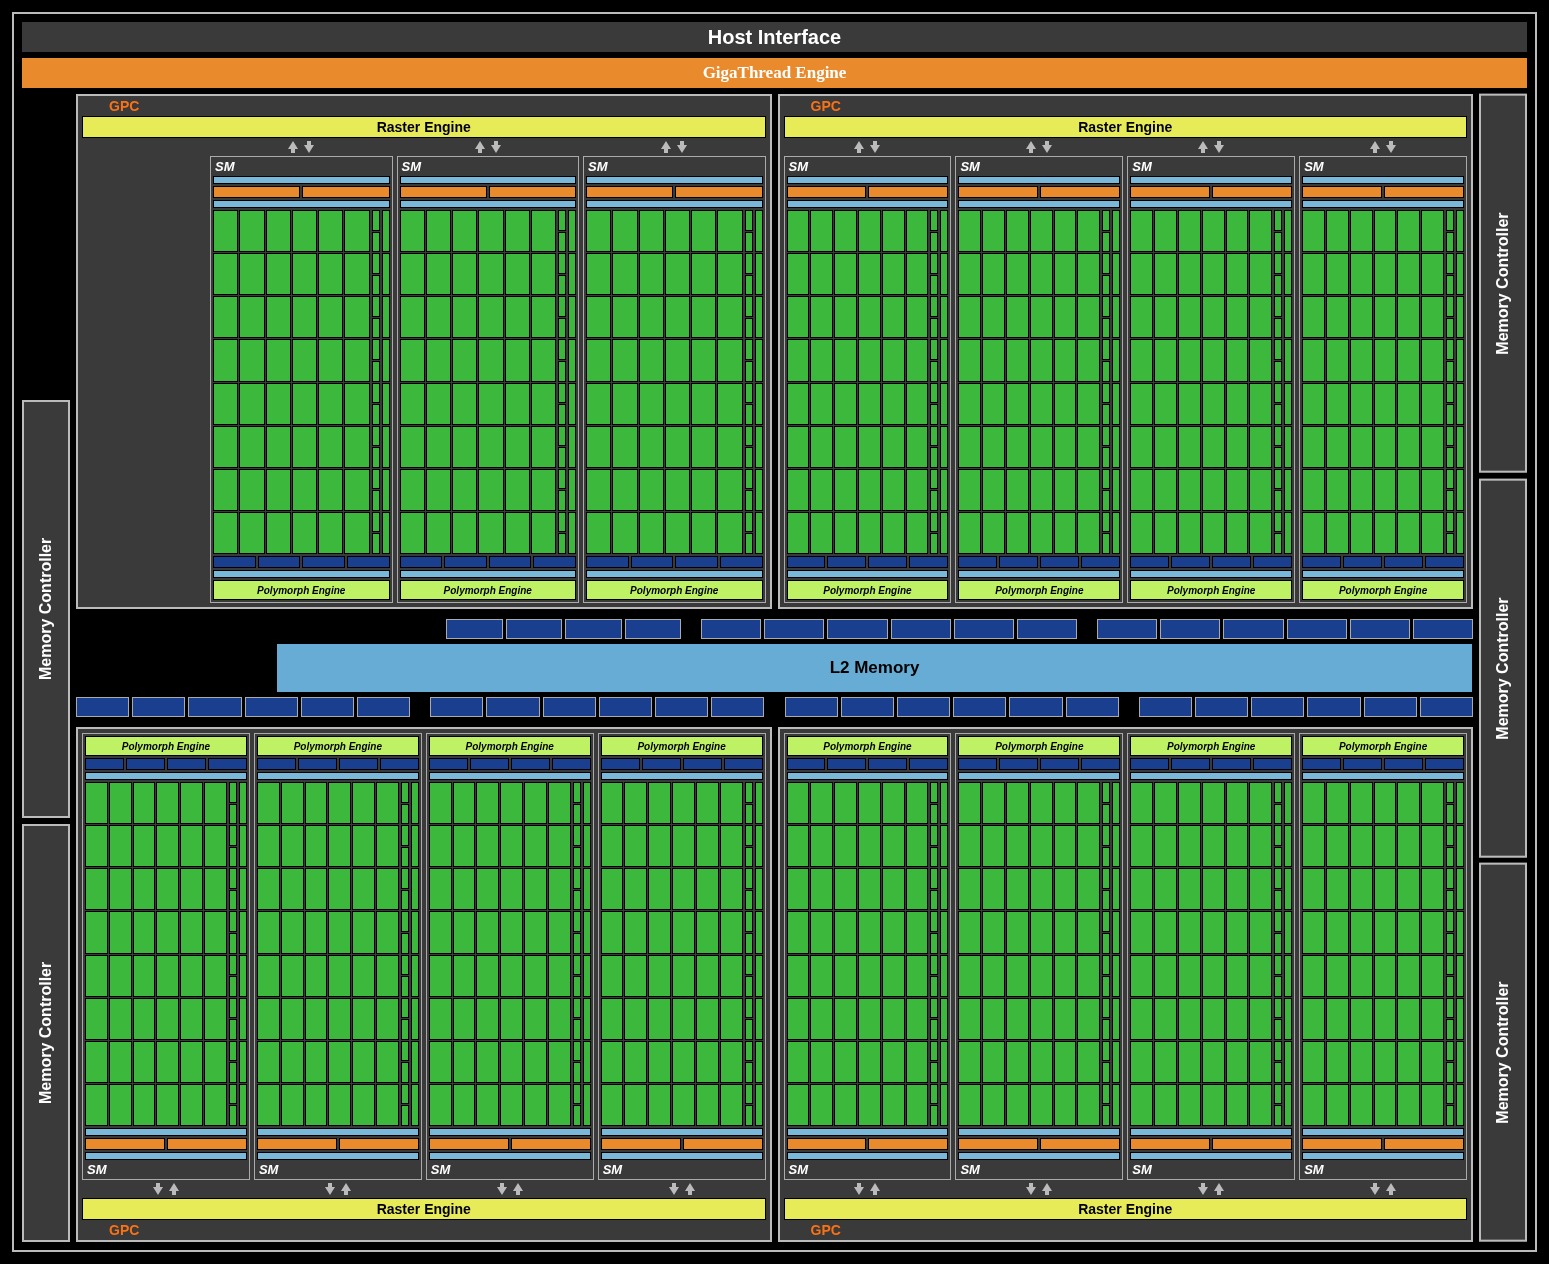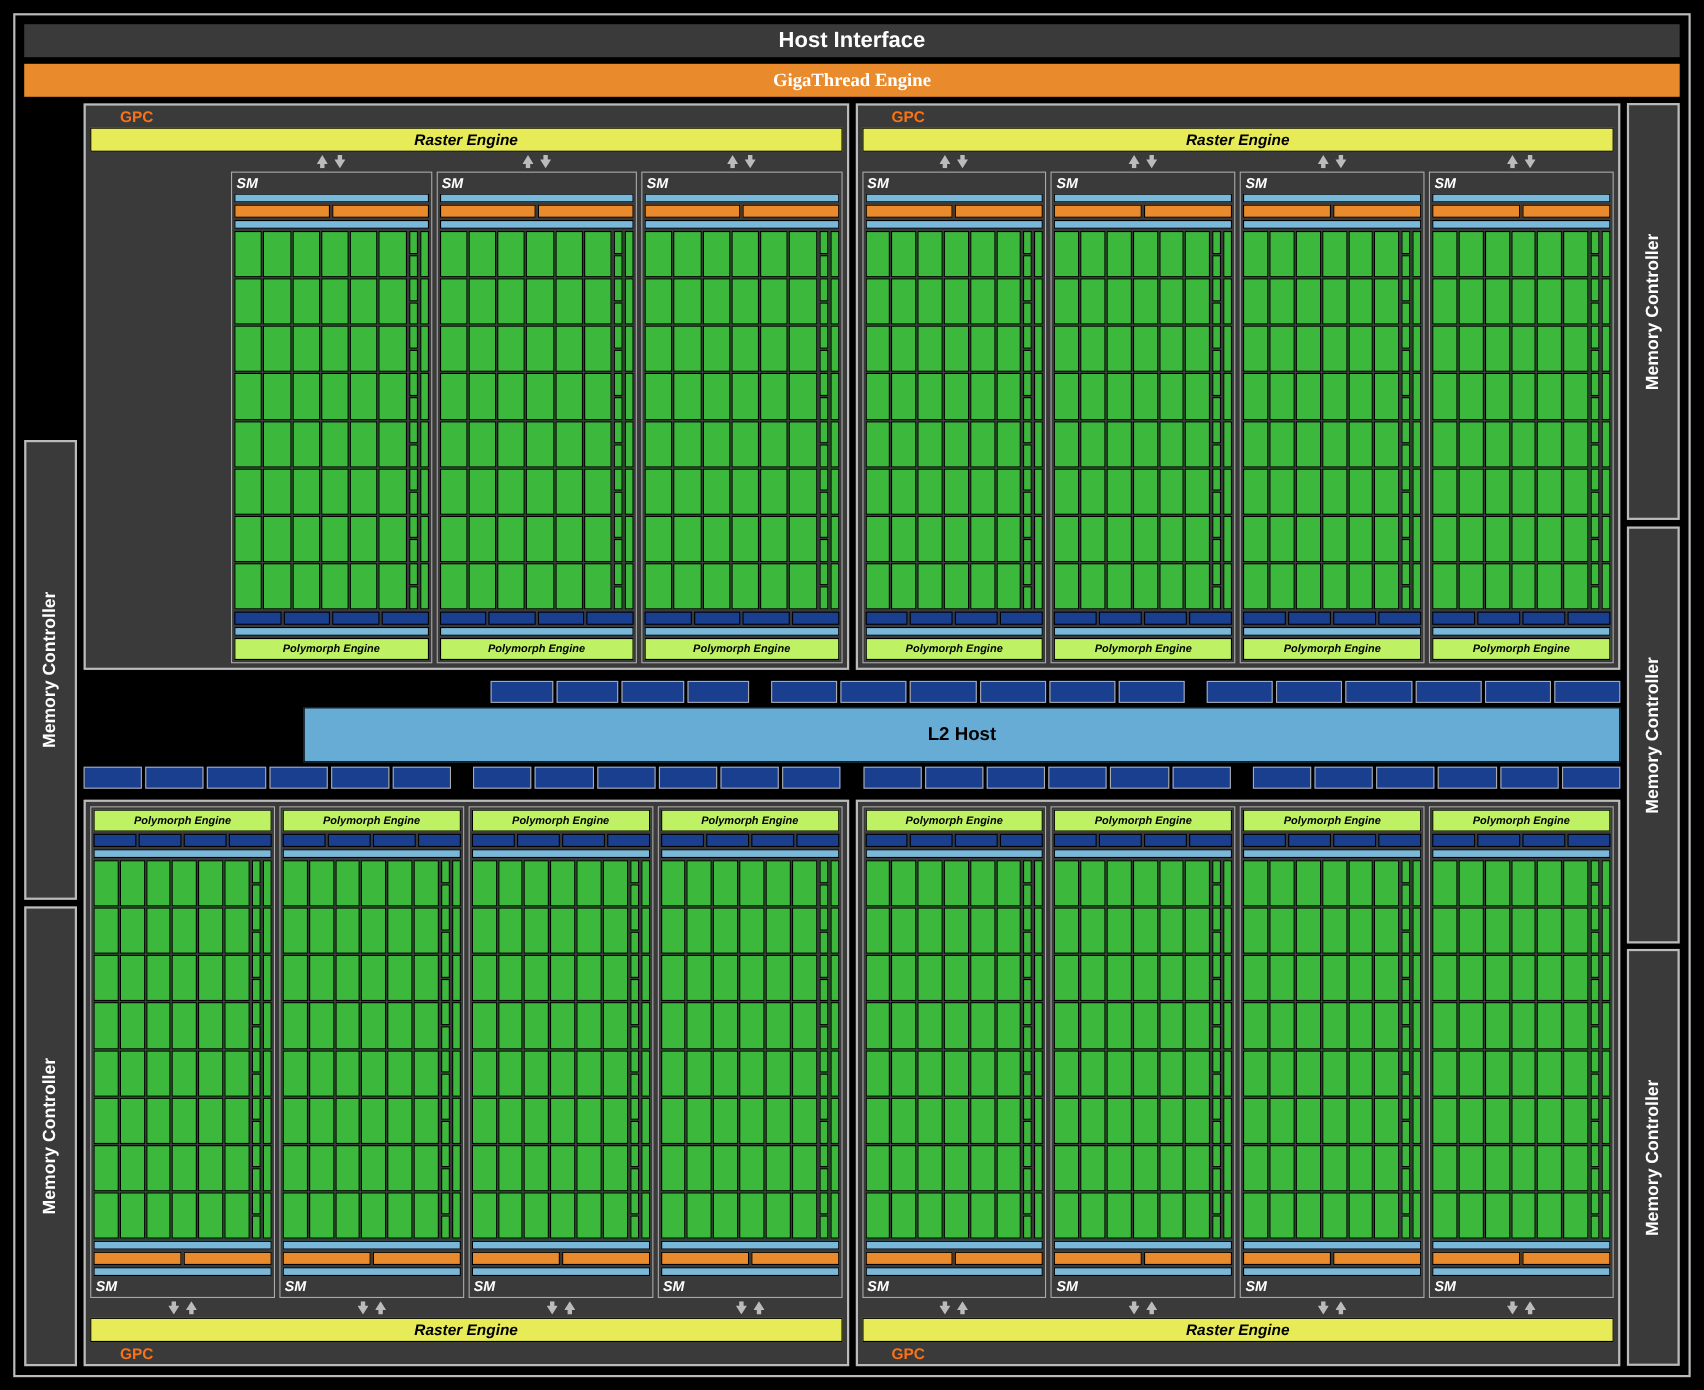--- a/index.html
+++ b/index.html
@@ -90,21 +90,20 @@
   .raster {
     background: #e8eb58;
     height: 22px;
     display: flex;
     align-items: center;
     justify-content: center;
     font-weight: bold;
     font-size: 14px;
     color: #000;
     border: 1px solid #000;
-    font-style: italic;
   }
   .gpc.top .raster { margin-top: 16px; }
   .gpc.bottom .raster { margin-bottom: 16px; }
   .sm-row {
     flex: 1;
     display: flex;
     gap: 4px;
     font-style: italic;
   }
   .gpc.top.first .sm-row { padding-left: 128px; } 
@@ -997,21 +996,21 @@
             </div>
           <div class="ic-group wide">
               <div class="ic-cell"></div>
               <div class="ic-cell"></div>
               <div class="ic-cell"></div>
               <div class="ic-cell"></div>
               <div class="ic-cell"></div>
               <div class="ic-cell"></div>
             </div>
         </div>
-        <div class="l2-cache">L2 Host</div>
+        <div class="l2-cache">L2 Memory</div>
         <div class="interconnect-row">
           <div class="ic-group wide">
               <div class="ic-cell"></div>
               <div class="ic-cell"></div>
               <div class="ic-cell"></div>
               <div class="ic-cell"></div>
               <div class="ic-cell"></div>
               <div class="ic-cell"></div>
             </div>
           <div class="ic-group wide">

